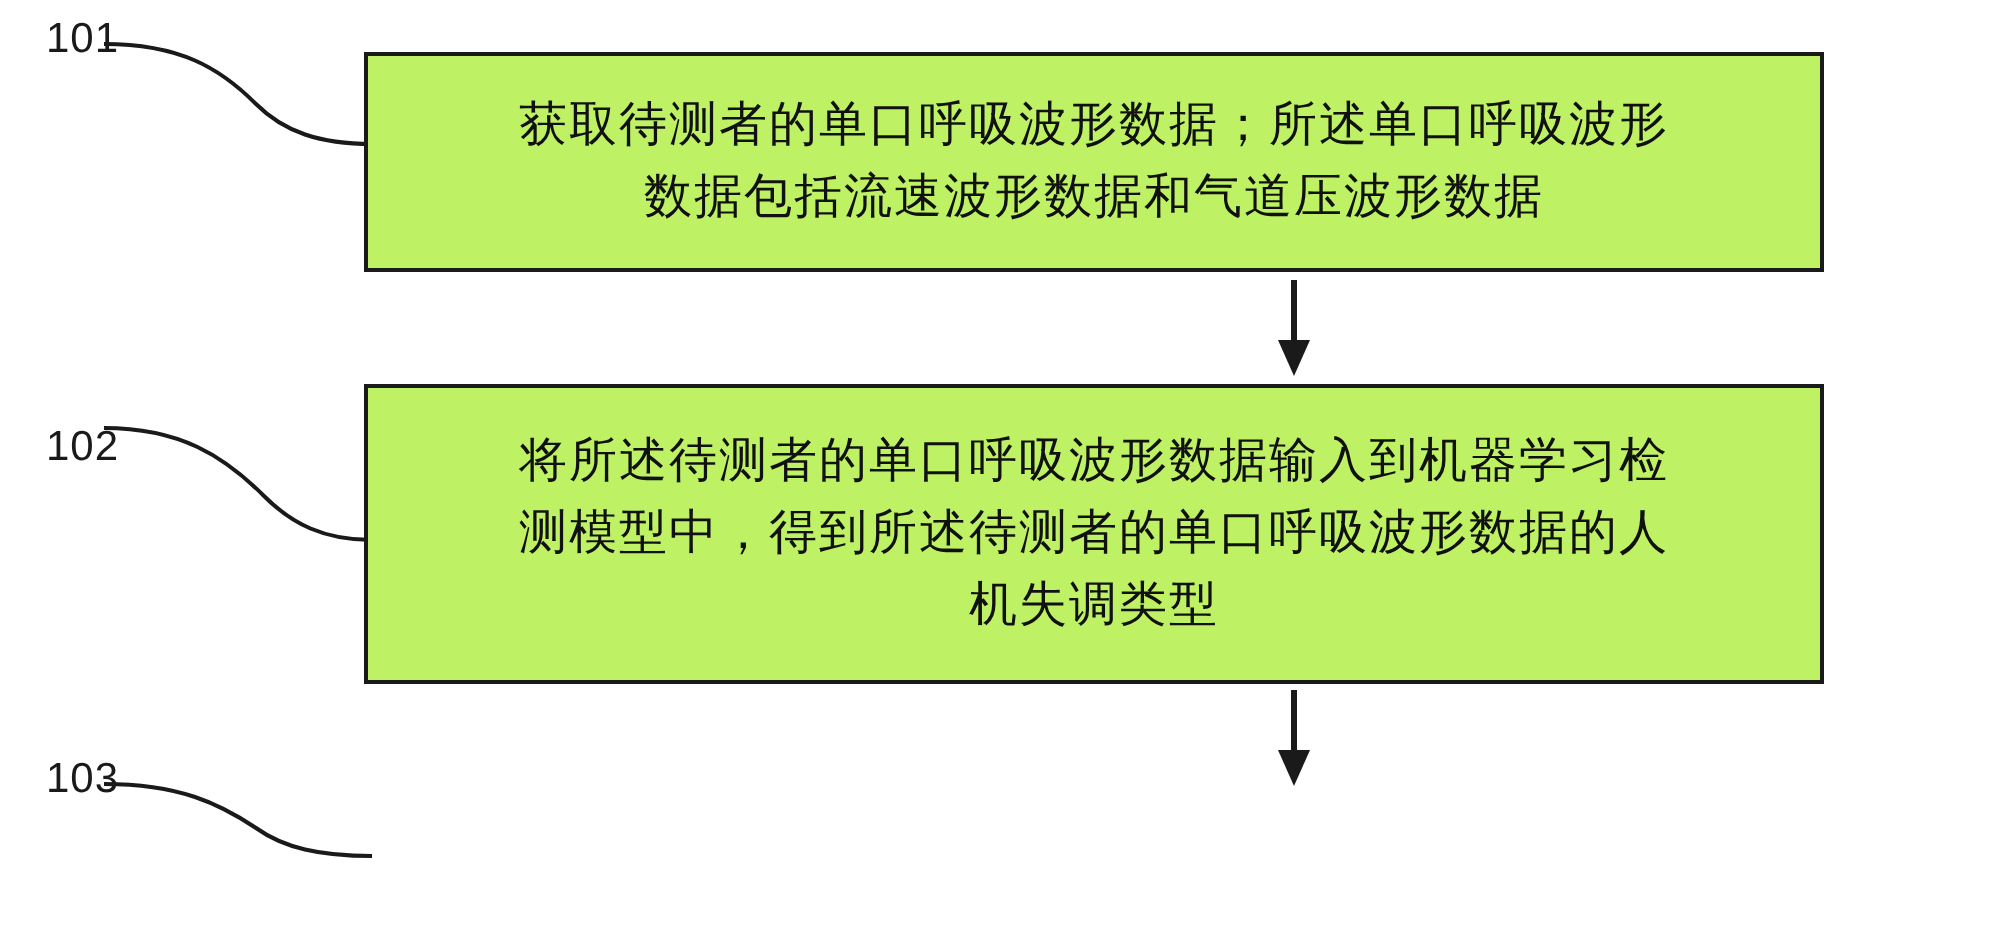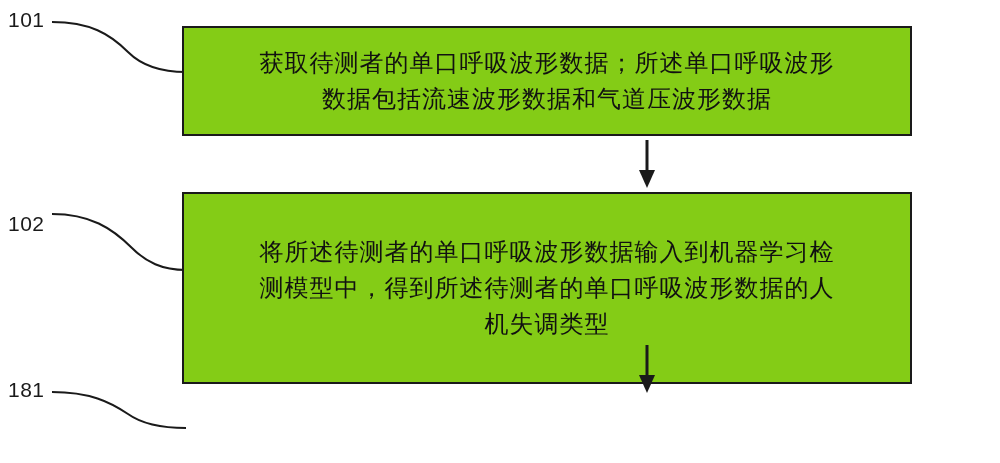--- a/index.html
+++ b/index.html
@@ -16,26 +16,27 @@
     height: 463px;
     background: #ffffff;
     overflow: hidden;
   }
   .step-label {
     position: absolute;
     font-size: 21px;
     color: #1a1a1a;
     font-family: "Liberation Sans", sans-serif;
     letter-spacing: 0.5px;
+    margin-left: 15px;
   }
   .box {
     position: absolute;
     box-sizing: border-box;
     border: 2px solid #1a1a1a;
-    background: #84cc16;
+    background: #bef264;
     display: flex;
     align-items: center;
     justify-content: center;
     text-align: center;
     padding: 10px 18px;
   }
   .box-text {
     font-size: 24px;
     line-height: 36px;
     color: #111111;
@@ -72,31 +73,31 @@
     <line x1="30" y1="0" x2="30" y2="36" stroke="#1a1a1a" stroke-width="3"></line>
     <polygon points="30,48 22,30 38,30" fill="#1a1a1a"></polygon>
   </svg>
 
   <div class="step-label" style="left:8px; top:212px;">102</div>
 
   <svg class="leader" style="left:50px; top:210px;" width="140" height="68">
     <path d="M2,4 C40,4 62,18 82,38 C96,52 112,60 136,60" fill="none" stroke="#1a1a1a" stroke-width="2"></path>
   </svg>
 
-  <div class="box" style="left:182px; top:192px; width:730px; height:192px;">
+  <div class="box" style="left:182px; top:192px; width:730px; height:150px;">
     <div class="box-text">将所述待测者的单口呼吸波形数据输入到机器学习检
 测模型中，得到所述待测者的单口呼吸波形数据的人
 机失调类型</div>
   </div>
 
   <svg class="arrow" style="left:617px; top:345px;" width="60" height="50">
     <line x1="30" y1="0" x2="30" y2="36" stroke="#1a1a1a" stroke-width="3"></line>
     <polygon points="30,48 22,30 38,30" fill="#1a1a1a"></polygon>
   </svg>
 
-  <div class="step-label" style="left:8px; top:378px;">181</div>
+  <div class="step-label" style="left:8px; top:378px;">103</div>
 
   <svg class="leader" style="left:50px; top:388px;" width="140" height="48">
     <path d="M2,4 C40,4 60,14 78,26 C92,36 110,40 136,40" fill="none" stroke="#1a1a1a" stroke-width="2"></path>
   </svg>
 
 
 </div>
 
 </body></html>

